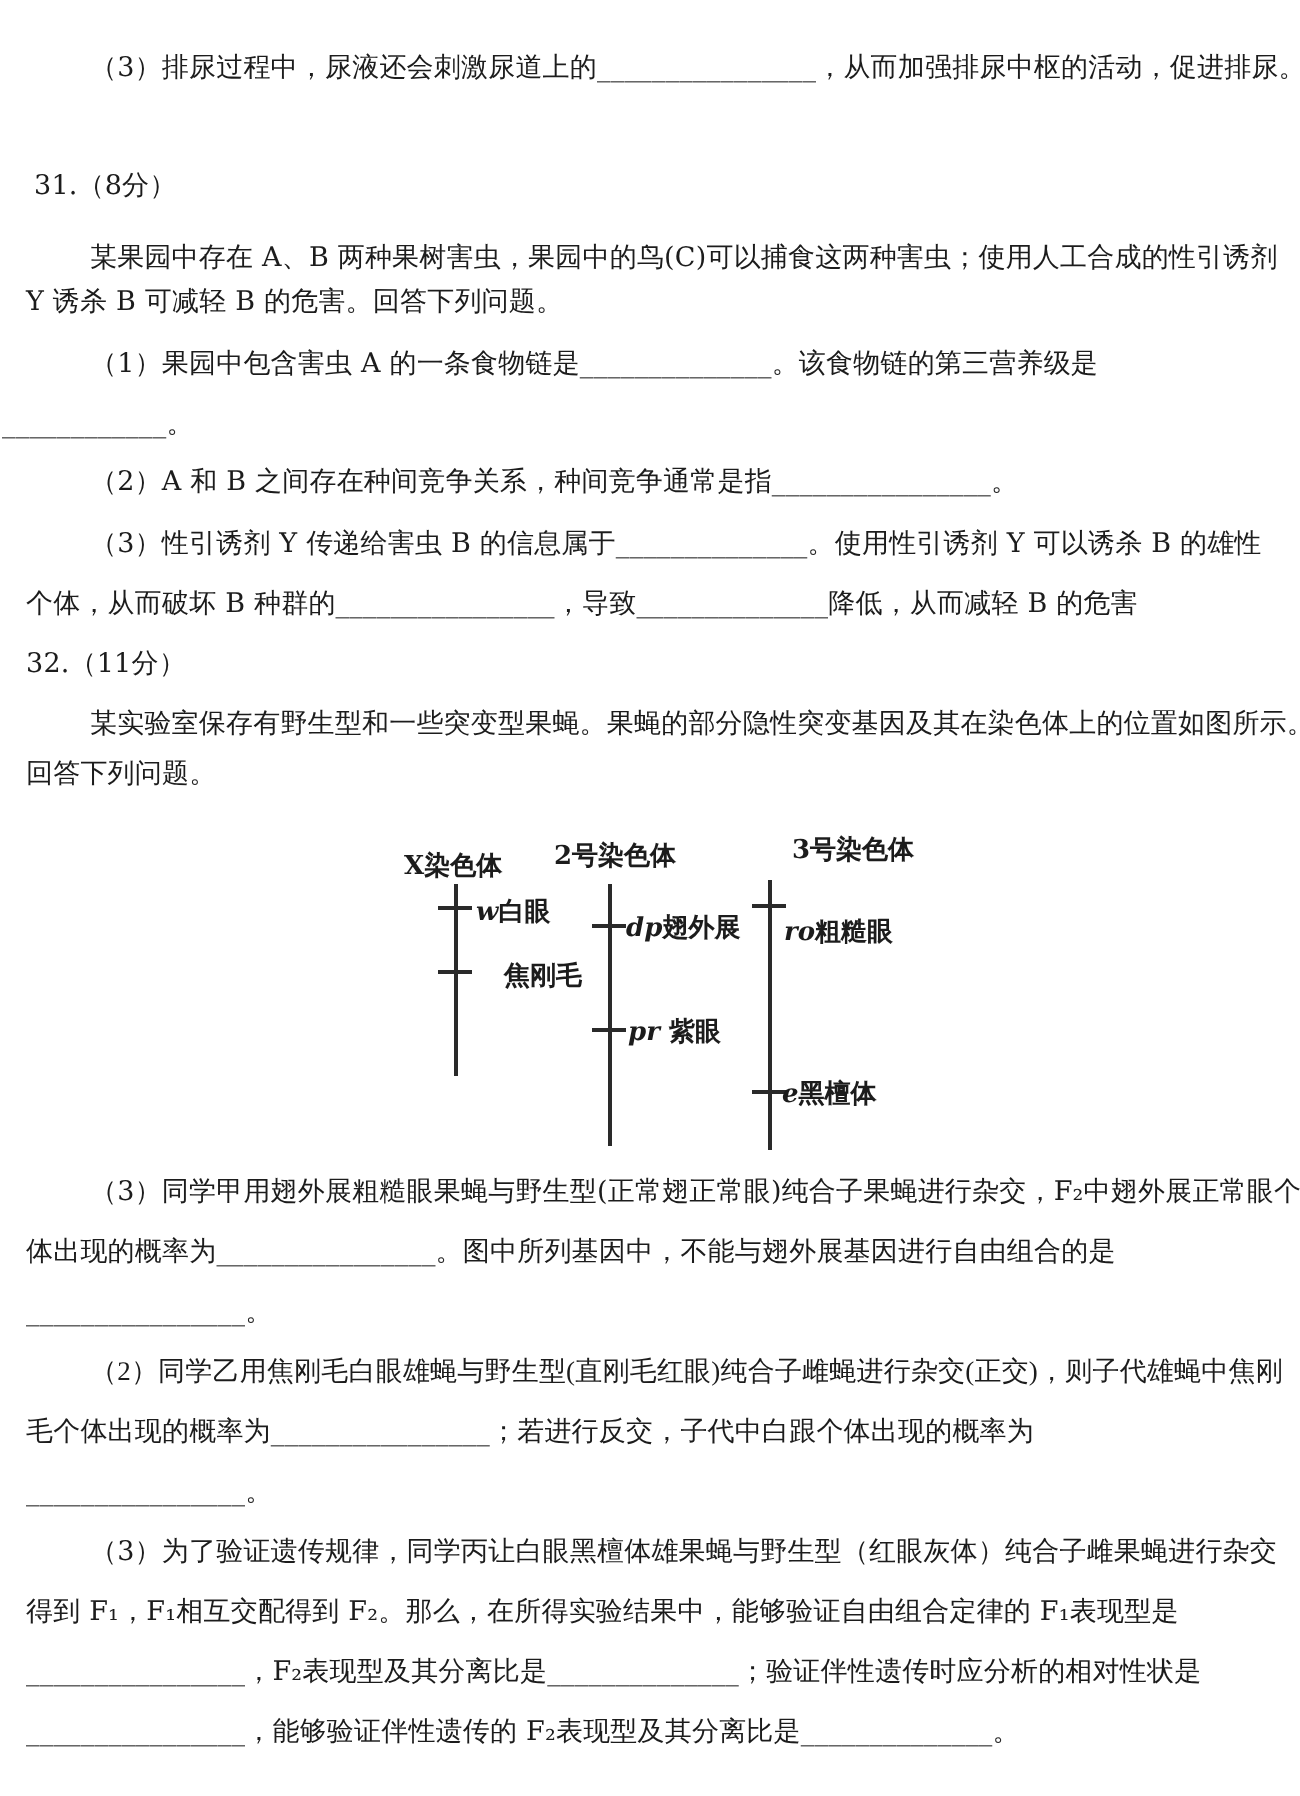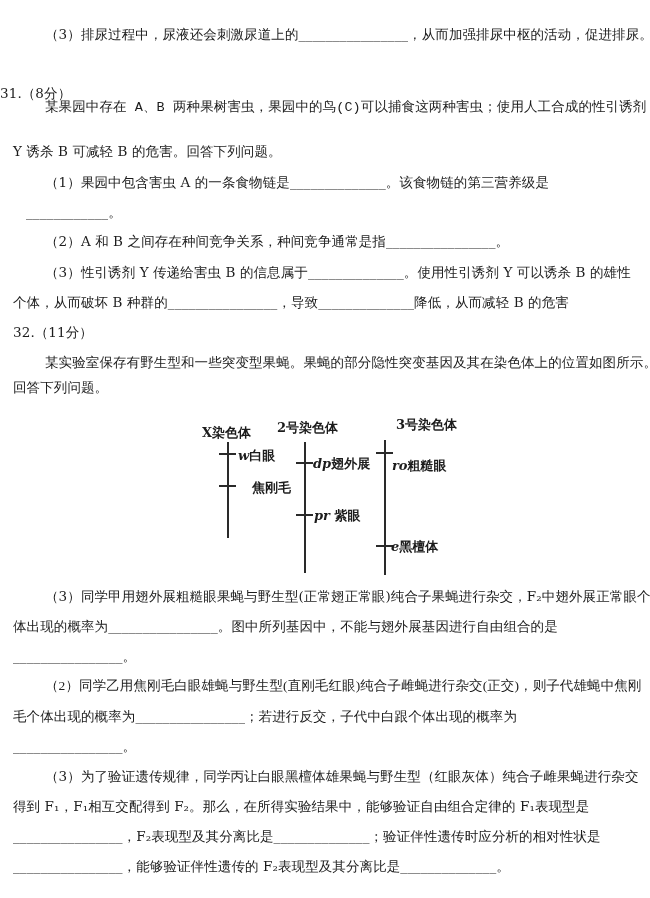--- a/index.html
+++ b/index.html
@@ -48,25 +48,25 @@
     font-weight:bold;
   }
 </style>
 </head>
 <body>
 
 <div id="page">
 
   <div class="line" style="top:26px;left:45px;">（3）排尿过程中，尿液还会刺激尿道上的________________，从而加强排尿中枢的活动，促进排尿。</div>
 
-  <div class="line" style="top:85px;left:0;">31.（8分）</div>
-  <div class="line" style="top:100px;left:45px;font-family:Liberation Mono, monospace;">某果园中存在 A、B 两种果树害虫，果园中的鸟(C)可以捕食这两种害虫；使用人工合成的性引诱剂</div>
+  <div class="line" style="top:85px;left:17px;">31.（8分）</div>
+  <div class="line" style="top:121px;left:45px;">某果园中存在 A、B 两种果树害虫，果园中的鸟(C)可以捕食这两种害虫；使用人工合成的性引诱剂</div>
   <div class="line" style="top:143px;left:13px;">Y 诱杀 B 可减轻 B 的危害。回答下列问题。</div>
   <div class="line" style="top:174px;left:45px;">（1）果园中包含害虫 A 的一条食物链是______________。该食物链的第三营养级是</div>
-  <div class="line" style="top:204px;left:26px;">____________。</div>
+  <div class="line" style="top:204px;left:1px;">____________。</div>
   <div class="line" style="top:233px;left:45px;">（2）A 和 B 之间存在种间竞争关系，种间竞争通常是指________________。</div>
   <div class="line" style="top:264px;left:45px;">（3）性引诱剂 Y 传递给害虫 B 的信息属于______________。使用性引诱剂 Y 可以诱杀 B 的雄性</div>
   <div class="line" style="top:294px;left:13px;">个体，从而破坏 B 种群的________________，导致______________降低，从而减轻 B 的危害</div>
 
   <div class="line" style="top:324px;left:13px;">32.（11分）</div>
   <div class="line" style="top:354px;left:45px;">某实验室保存有野生型和一些突变型果蝇。果蝇的部分隐性突变基因及其在染色体上的位置如图所示。</div>
   <div class="line" style="top:379px;left:13px;">回答下列问题。</div>
 
   <div>
 

